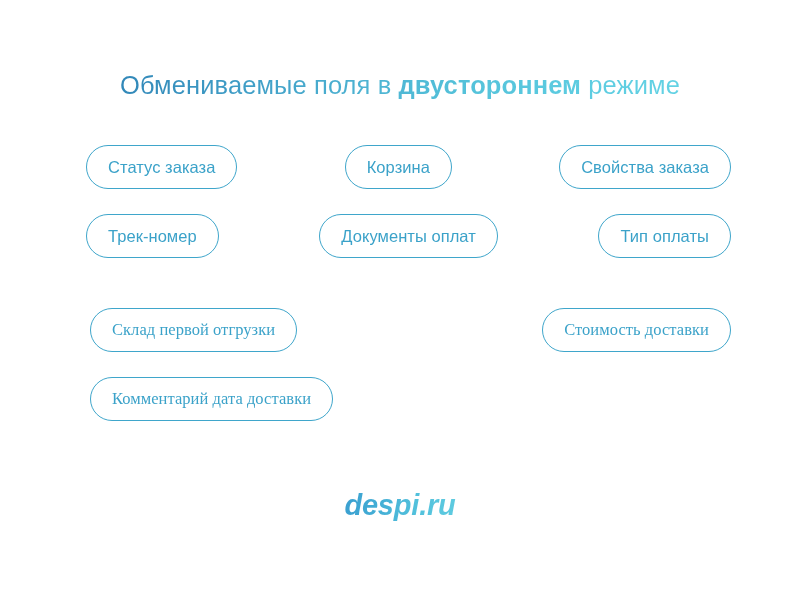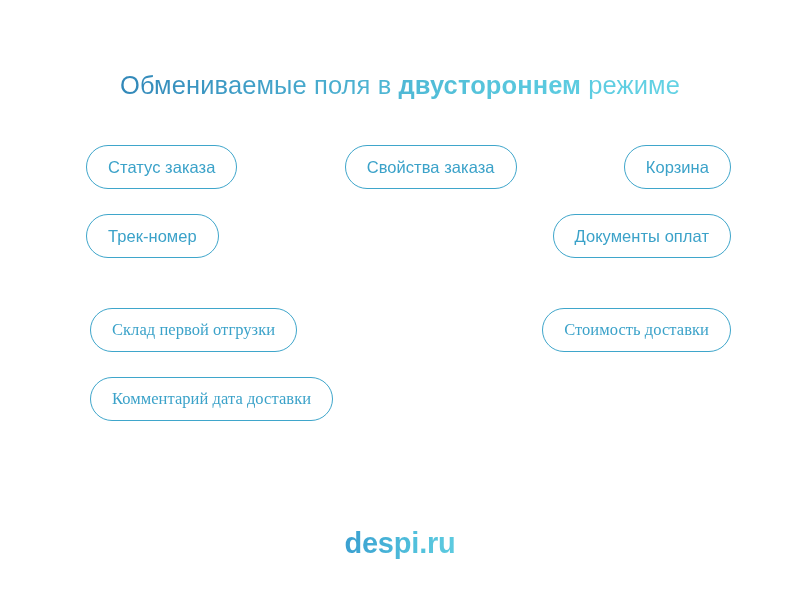--- a/index.html
+++ b/index.html
@@ -88,23 +88,24 @@
   }
 
   
   .row-indent-a { margin-left: 0px;  width: 100%; }
   .row-indent-b { margin-left: 4px;  width: calc(100% - 4px); font-family: Liberation Serif, serif; }
 
   
   .footer {
     position: absolute;
     left: 0;
-    top: 524px;
+    top: 486px;
     width: 800px;
     text-align: center;
+    font-style: italic;
   }
   .logo {
     display: inline-block;
     font-size: 29px;
     font-weight: 700;
     line-height: 38px;
     letter-spacing: -0.2px;
     background-image: linear-gradient(95deg,
         #3a9fd0 0%,
         #45b0d6 35%,
@@ -124,27 +125,28 @@
   <div class="title-wrap">
     <div class="title">
       <span class="t-light">Обмениваемые поля в </span><span class="t-bold">двустороннем</span><span class="t-light"> режиме</span>
     </div>
   </div>
 
   <div class="rows">
 
     <div class="pill-row row-indent-a">
       <span class="pill">Статус заказа</span>
+      <span class="pill">Корзина</span>
       <span class="pill">Свойства заказа</span>
-      <span class="pill">Корзина</span>
     </div>
 
     <div class="pill-row row-indent-a">
       <span class="pill">Трек-номер</span>
       <span class="pill">Документы оплат</span>
+      <span class="pill">Тип оплаты</span>
     </div>
 
     <div class="pill-row row-indent-a">
     </div>
 
     <div class="pill-row row-indent-b">
       <span class="pill">Склад первой отгрузки</span>
       <span class="pill">Стоимость доставки</span>
     </div>
 

